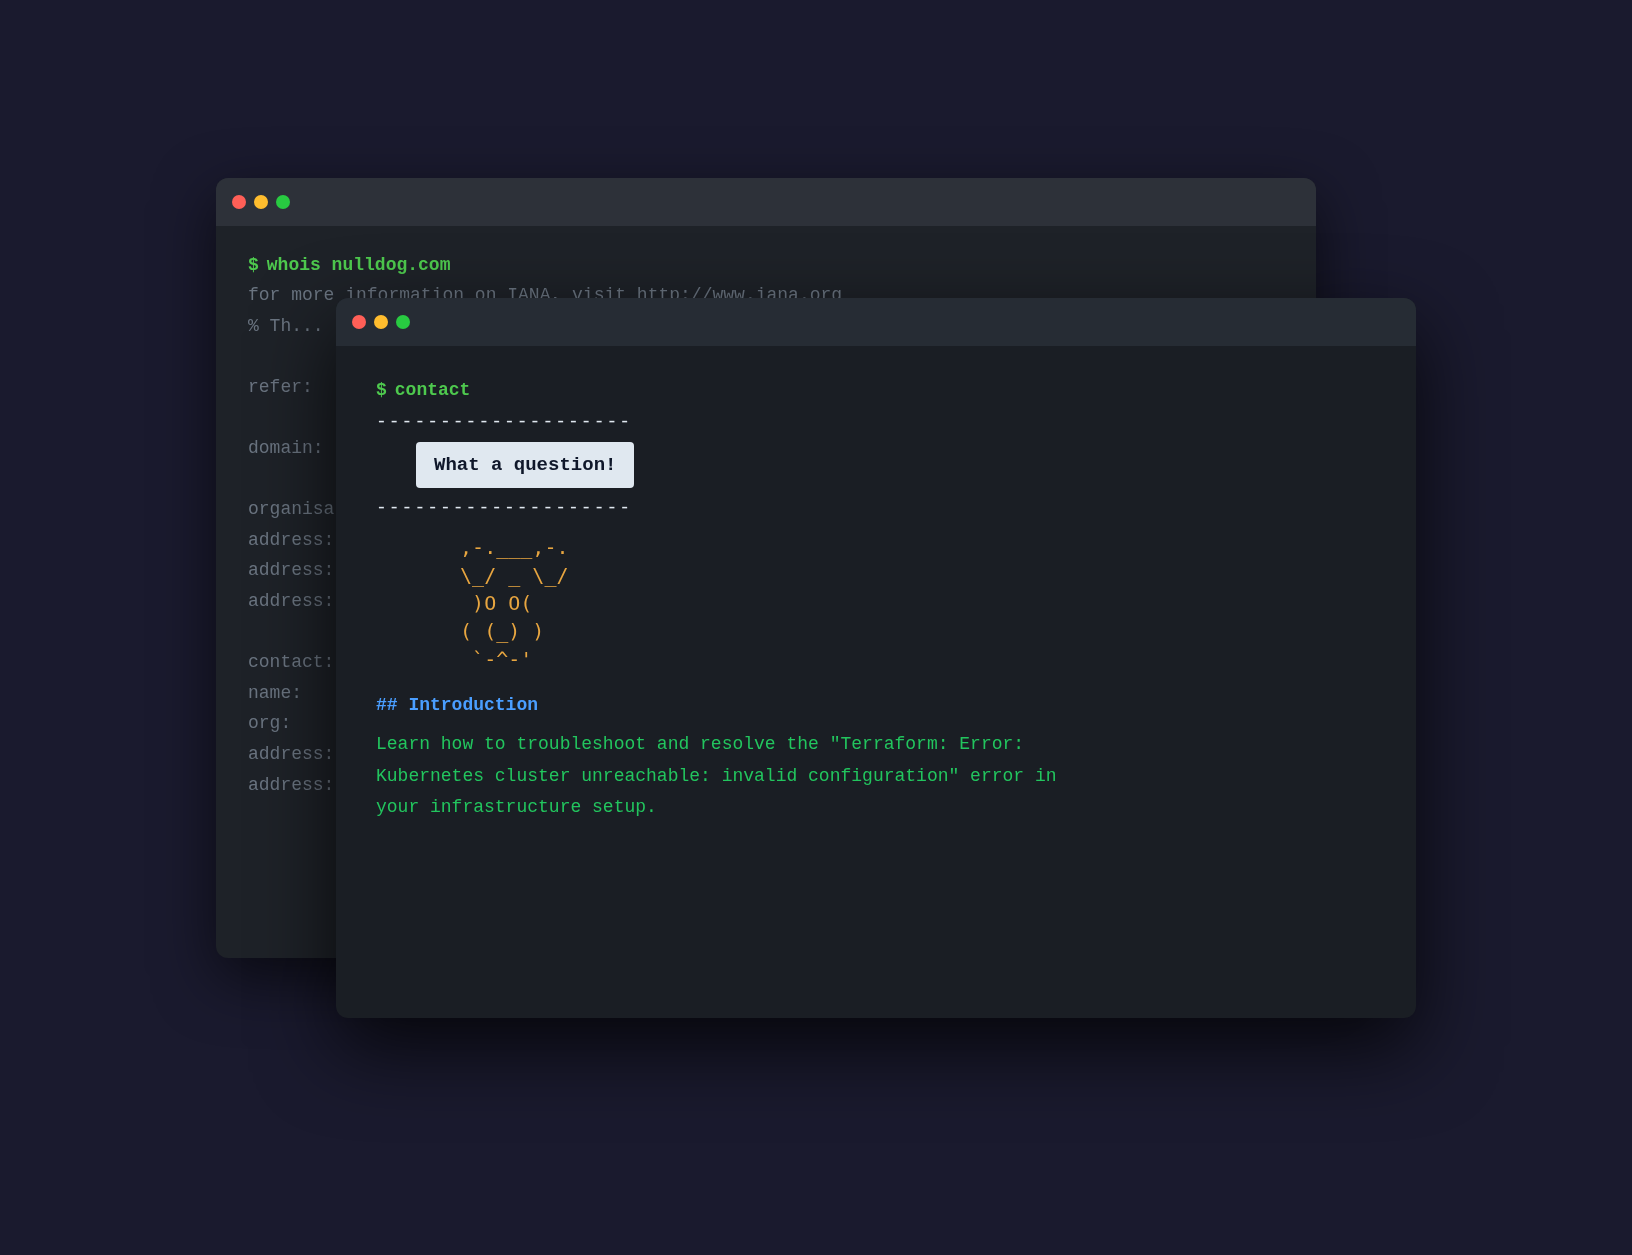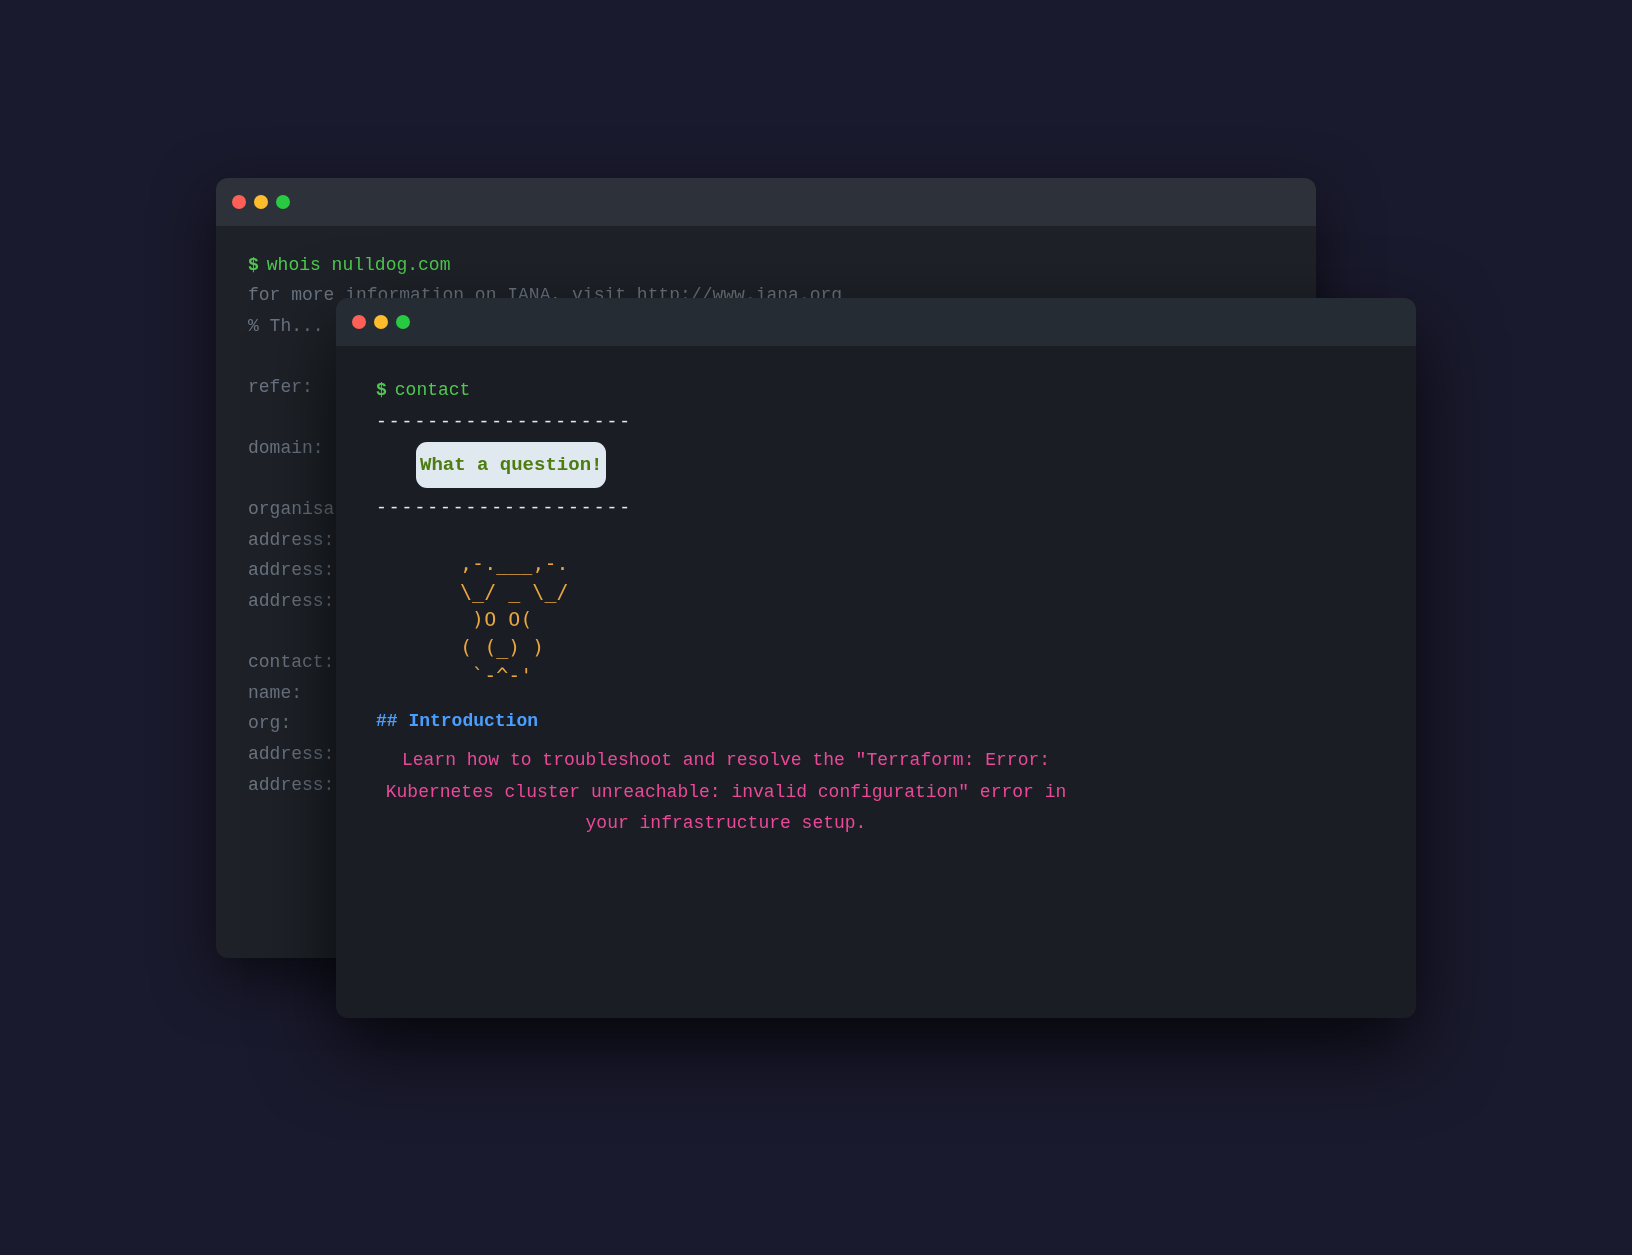--- a/index.html
+++ b/index.html
@@ -96,21 +96,21 @@
       display: flex;
       gap: 8px;
     }
 
     .prompt-symbol {
       color: #4ec94e;
       font-weight: bold;
     }
 
     .cmd-text {
-      font-weight: normal;
+      font-weight: bold;
     }
 
     .heading-line {
       display: flex;
       flex-wrap: wrap;
       gap: 0;
       font-size: 20px;
       font-weight: bold;
     }
 
@@ -126,34 +126,33 @@
       margin-left: 20px;
     }
 
     .section-heading {
       color: #4a9eff;
       font-weight: bold;
       margin-top: 23px;
     }
 
     .intro-text {
-      color: #ec4899;
+      color: #22c55e;
       font-size: 18px;
       line-height: 1.75;
       max-width: 700px;
-      text-align: center;
     }
 
     .question-box {
       background: #e0e8f0;
-      color: #4d7c0f;
-      font-weight: bold;
-      padding: 6px 4px;
+      color: #0f172a;
+      font-weight: bold;
+      padding: 6px 18px;
       display: inline-block;
-      border-radius: 11px;
+      border-radius: 4px;
       font-size: 19px;
     }
   </style>
 </head>
 <body>
 
 <div class="scene">
 
   <div class="terminal-back">
     <div class="title-bar">
@@ -237,21 +236,21 @@
       </div>
 
       <div class="divider">--------------------</div>
 
       <div style="margin-left: 40px; margin-top: 4px; margin-bottom: 4px;">
         <span class="question-box">What a question!</span>
       </div>
 
       <div class="divider">--------------------</div>
 
-      <div style="display: flex; margin-top: 24px;">
+      <div style="display: flex; margin-top: 8px;">
         <div style="width: 40px;"></div>
         <pre class="ascii-art">  ,-.<span style="color:#e8a640">___</span>,-.<br>  \_/<span style="color:#e8a640"> _ </span>\_/<br>   )O O(<br>  ( (_) )<br>   `-^-'</pre>
       </div>
 
       <div style="margin-top: 16px;">
         <span class="section-heading">## Introduction</span>
       </div>
 
       <div style="margin-top: 8px;">
         <p class="intro-text">Learn how to troubleshoot and resolve the "Terraform: Error: Kubernetes cluster unreachable: invalid configuration" error in your infrastructure setup.</p>

